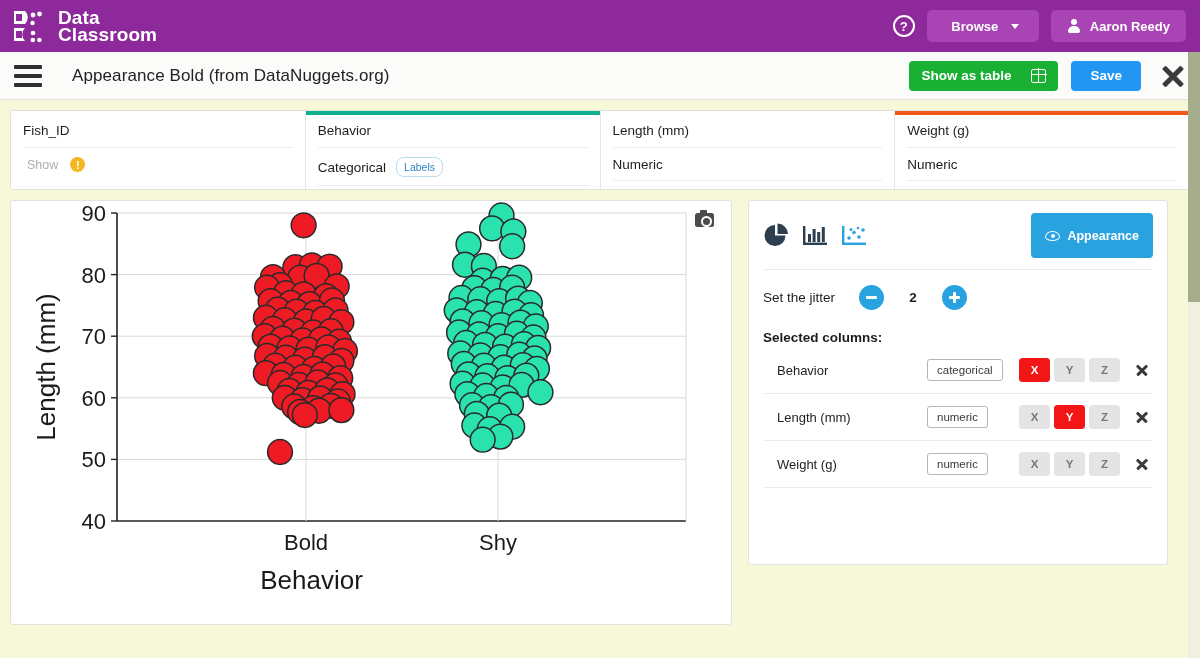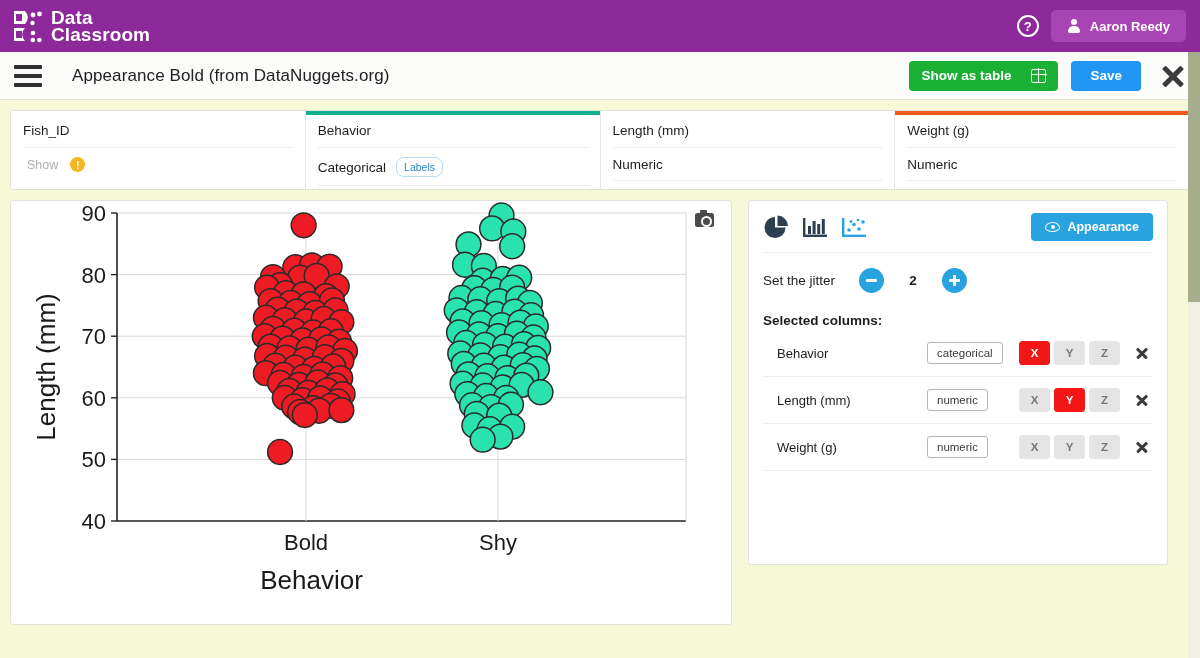--- a/index.html
+++ b/index.html
@@ -10,21 +10,21 @@
     overflow: hidden;
   }
 
   
   .topbar {
     height: 52px; background: #8d299a;
     display: flex; align-items: center;
     padding: 0 14px 0 12px;
     position: relative;
   }
-  .logo-wrap { display: flex; align-items: center; gap: 7px; }
+  .logo-wrap { display: flex; align-items: center; gap: 14px; }
   .logo-mark { width: 32px; height: 34px; position: relative; }
   .logo-text { color: #ffffff; font-size: 19px; font-weight: bold; line-height: 17px; letter-spacing: .1px; }
   .logo-text span { display: block; }
   .topbar-right { margin-left: auto; display: flex; align-items: center; gap: 12px; }
   .help-icon {
     width: 22px; height: 22px; border: 2px solid #ffffff; border-radius: 50%;
     color: #fff; font-size: 13px; font-weight: bold; display: flex;
     align-items: center; justify-content: center; cursor: pointer;
   }
   .pill {
@@ -102,21 +102,21 @@
 
   
   .sidepanel {
     width: 420px; height: 365px; background:#fff; border:1px solid #e2e2dc; border-radius:3px;
     padding: 12px 14px;
   }
   .sp-head { display:flex; align-items:center; padding-bottom: 11px; border-bottom: 1px solid #ececec;}
   .chartic { margin-right: 13px; cursor:pointer; display:block;}
   .appearance-btn {
     margin-left:auto; background:#29a3e0; color:#fff; border:none; border-radius:4px;
-    height:28px; padding: 0 14px; font-size: 12.5px; font-weight:bold;
+    height:45px; padding: 0 14px; font-size: 12.5px; font-weight:bold;
     display:flex; align-items:center; gap: 7px; cursor:pointer;
   }
   .eye-ic { width:15px; height:10px; border-radius:50% 50% 50% 50% / 60% 60% 40% 40%; border:1.6px solid #fff; position:relative;}
   .eye-ic::after{content:"";position:absolute;left:4.2px;top:2.2px;width:4.2px;height:4.2px;border-radius:50%;background:#fff;}
   .jitter-row { display:flex; align-items:center; gap:24px; padding: 15px 0 4px 0; }
   .jitter-label { font-size: 13.5px; color:#1d1d1d;}
   .circ-btn {
     width:25px;height:25px;border-radius:50%;background:#29a3e0;border:none;color:#fff;
     display:flex;align-items:center;justify-content:center;cursor:pointer;position:relative;
   }
@@ -159,20 +159,24 @@
       <circle cx="20.8" cy="31" r="2.3" fill="#fff"></circle>
         <circle cx="27.4" cy="31" r="2.3" fill="#fff"></circle>
     </svg>
     <div class="logo-text">
       <span>Data</span>
       <span>Classroom</span>
     </div>
   </div>
   <div class="topbar-right">
     <div class="help-icon">?</div>
+    <div class="pill browse">
+      <span>Browse</span>
+      <span class="caret-d"></span>
+    </div>
     <div class="pill">
       <span class="person-ic"></span>
       <span>Aaron Reedy</span>
     </div>
   </div>
 </div>
 
 <div class="subbar">
   <div class="hamburger">
       <i></i>

